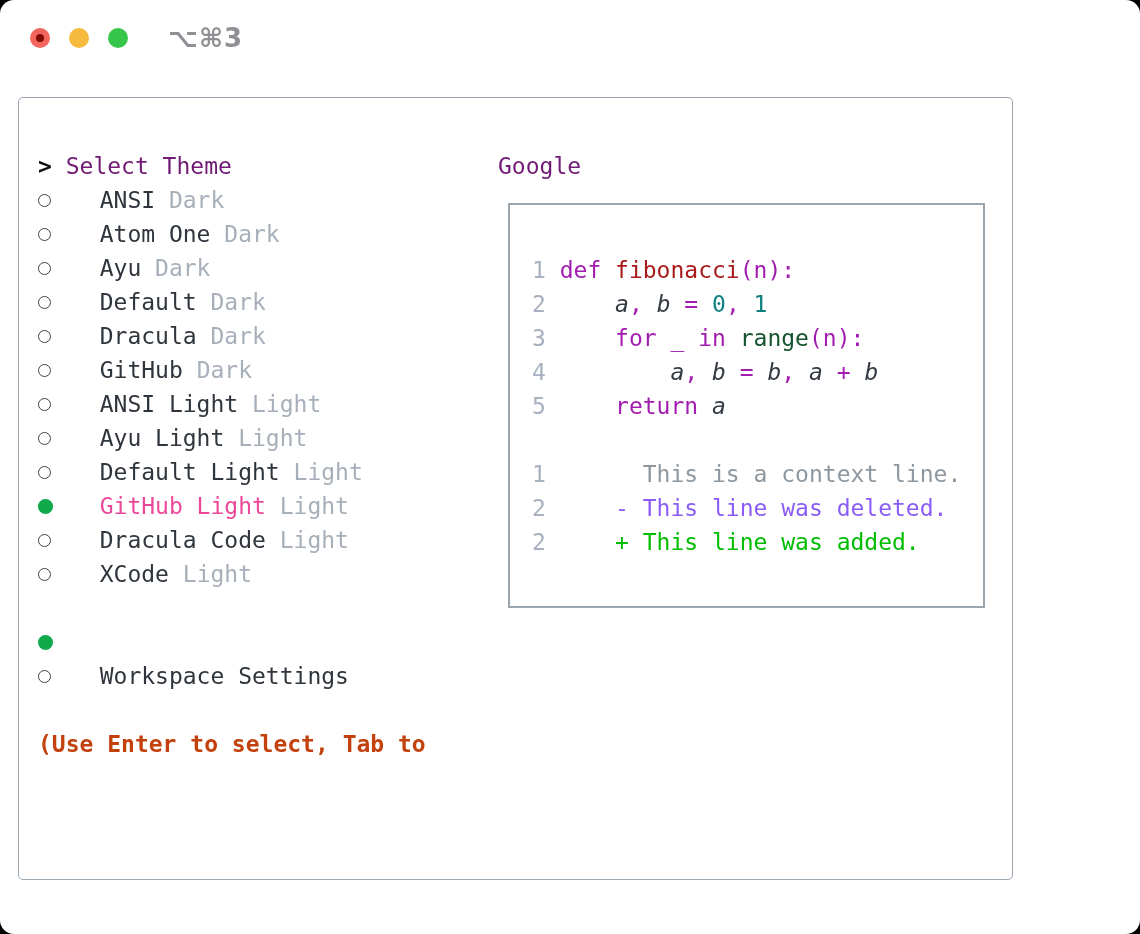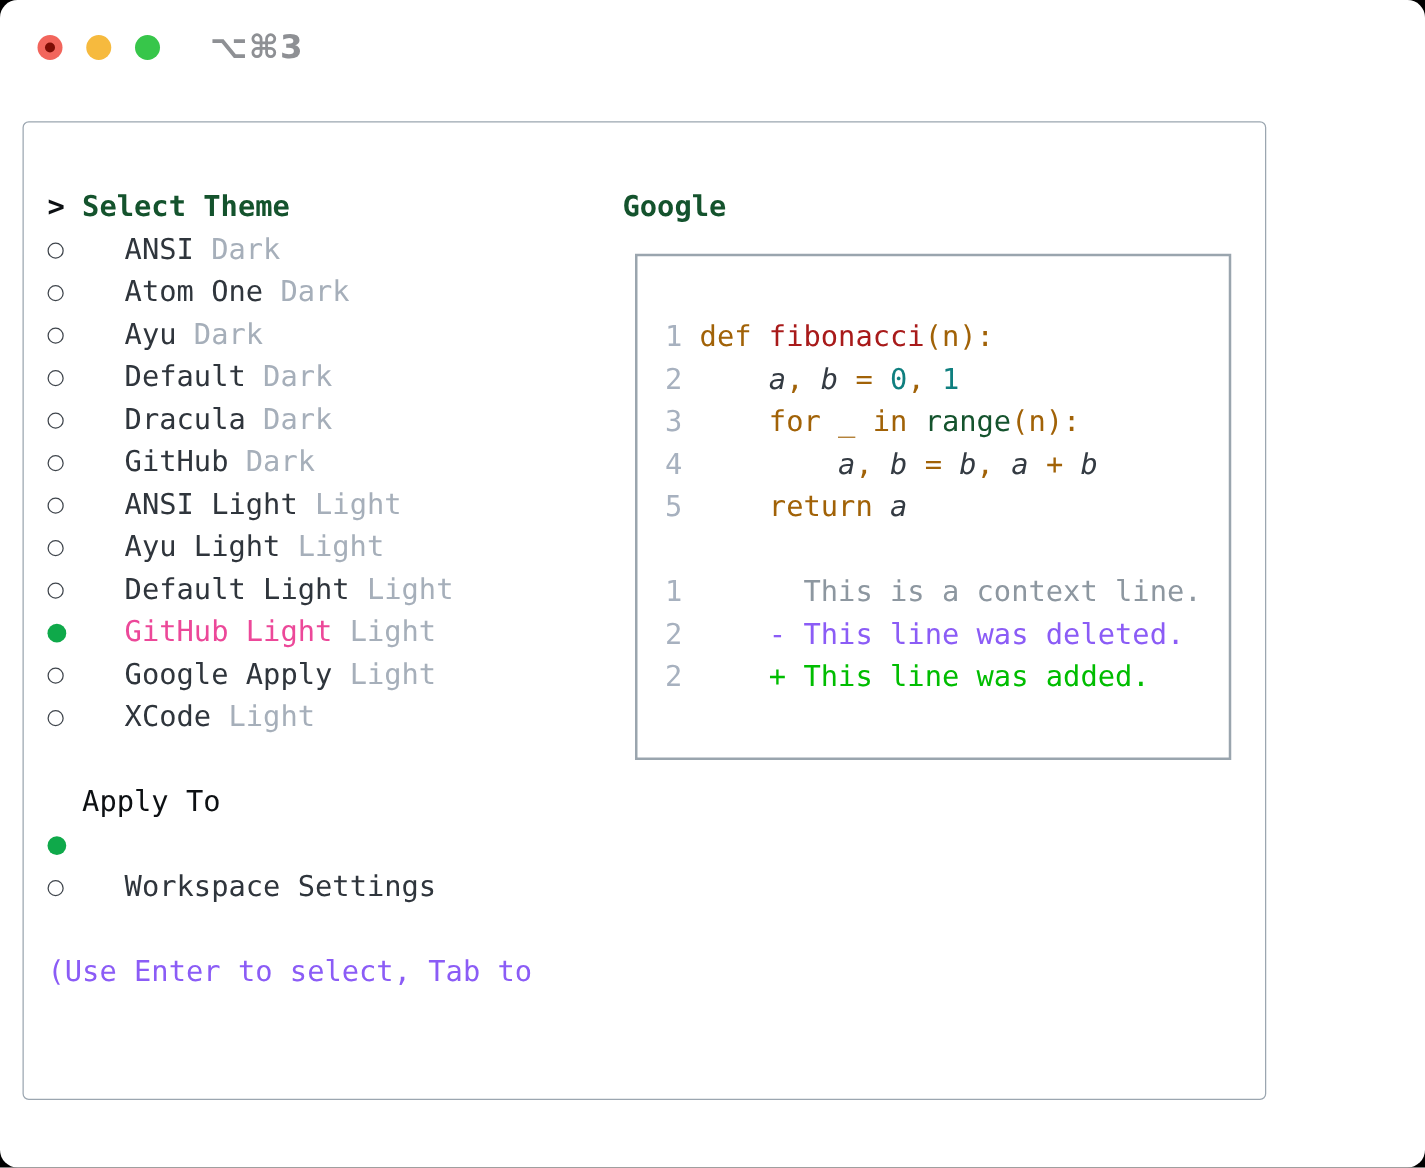--- a/index.html
+++ b/index.html
@@ -28,42 +28,42 @@
   
   .panel{
     position:absolute;left:18px;top:97px;width:995px;height:783px;
     border:1.5px solid #9ba6b0;border-radius:5px;box-sizing:border-box;
     display:flex;padding:51px 0 0 19px;
     font-size:23px;color:#2f353c;
   }
   .left-col{width:460px;flex:none;}
   .right-col{flex:1;}
   .row{height:34px;display:flex;align-items:center;white-space:pre;}
-  .hdr{font-weight:700;color:#14532d;text-align:right;}
+  .hdr{font-weight:400;color:#701a75;text-align:right;}
   .prompt{display:inline-block;width:2ch;font-weight:700;color:#0d1013;}
   .cell2{display:inline-block;width:2ch;}
   .radio-cell{display:inline-flex;width:2ch;align-items:center;flex:none;}
   .ring{width:13px;height:13px;border-radius:50%;border:1.5px solid #3f454c;box-sizing:border-box;}
   .dot-on{width:15px;height:15px;border-radius:50%;background:#0fa94a;border:none;}
   .tname{color:#2f353c;margin-left:34px;}
   .variant{color:#a6afba;margin-left:1ch;text-align:center;}
   .sel{color:#ec4899;}
   .apply-label{color:#0d1013;}
-  .hint{color:#8b5cf6;}
+  .hint{color:#c2410c;font-weight:bold;}
   .spacer{height:34px;}
   
   .preview-header{height:34px;display:flex;align-items:center;}
   .preview-box{
     width:477px;height:405px;margin-left:10px;margin-top:20px;
     border:2px solid #9aa5ae;box-sizing:border-box;
     padding:48px 0 0 22px;background:#ffffff;
   }
   .code-row{height:34px;display:flex;align-items:center;white-space:pre;}
   .ln{display:inline-block;width:2ch;color:#a7b1bf;flex:none;}
-  .c-p{color:#a16207;}
+  .c-p{color:#a21caf;}
   .c-fn{color:#a81a1a;}
   .c-nm{color:#0f7f7f;}
   .c-bi{color:#14532d;}
   .c-id{color:#343b43;font-style:italic;}
   .c-ctx{color:#8d97a0;}
   .c-del{color:#8b5cf6;}
   .c-add{color:#00bd00;}
 </style>
 </head>
 <body>
@@ -90,29 +90,26 @@
           <div class="row"><span class="radio-cell"><span class="ring"></span></span><span class="tname">ANSI</span><span class="variant">Dark</span></div>
           <div class="row"><span class="radio-cell"><span class="ring"></span></span><span class="tname">Atom One</span><span class="variant">Dark</span></div>
           <div class="row"><span class="radio-cell"><span class="ring"></span></span><span class="tname">Ayu</span><span class="variant">Dark</span></div>
           <div class="row"><span class="radio-cell"><span class="ring"></span></span><span class="tname">Default</span><span class="variant">Dark</span></div>
           <div class="row"><span class="radio-cell"><span class="ring"></span></span><span class="tname">Dracula</span><span class="variant">Dark</span></div>
           <div class="row"><span class="radio-cell"><span class="ring"></span></span><span class="tname">GitHub</span><span class="variant">Dark</span></div>
           <div class="row"><span class="radio-cell"><span class="ring"></span></span><span class="tname">ANSI Light</span><span class="variant">Light</span></div>
           <div class="row"><span class="radio-cell"><span class="ring"></span></span><span class="tname">Ayu Light</span><span class="variant">Light</span></div>
           <div class="row"><span class="radio-cell"><span class="ring"></span></span><span class="tname">Default Light</span><span class="variant">Light</span></div>
           <div class="row"><span class="radio-cell"><span class="ring dot-on"></span></span><span class="tname sel">GitHub Light</span><span class="variant">Light</span></div>
-          <div class="row"><span class="radio-cell"><span class="ring"></span></span><span class="tname">Google Apply</span><span class="variant">Light</span></div>
+          <div class="row"><span class="radio-cell"><span class="ring"></span></span><span class="tname">Dracula Code</span><span class="variant">Light</span></div>
           <div class="row"><span class="radio-cell"><span class="ring"></span></span><span class="tname">XCode</span><span class="variant">Light</span></div>
         </div>
 
       <div class="row spacer"></div>
 
-      <div class="row">
-        <span class="cell2"></span><span class="apply-label">Apply To</span>
-      </div>
 
       <div id="apply-list">
           <div class="row"><span class="radio-cell"><span class="ring dot-on"></span></span></div>
           <div class="row"><span class="radio-cell"><span class="ring"></span></span><span class="tname">Workspace Settings</span></div>
         </div>
 
       <div class="row spacer"></div>
 
       <div class="row hint">(Use Enter to select, Tab to</div>
     </div>

